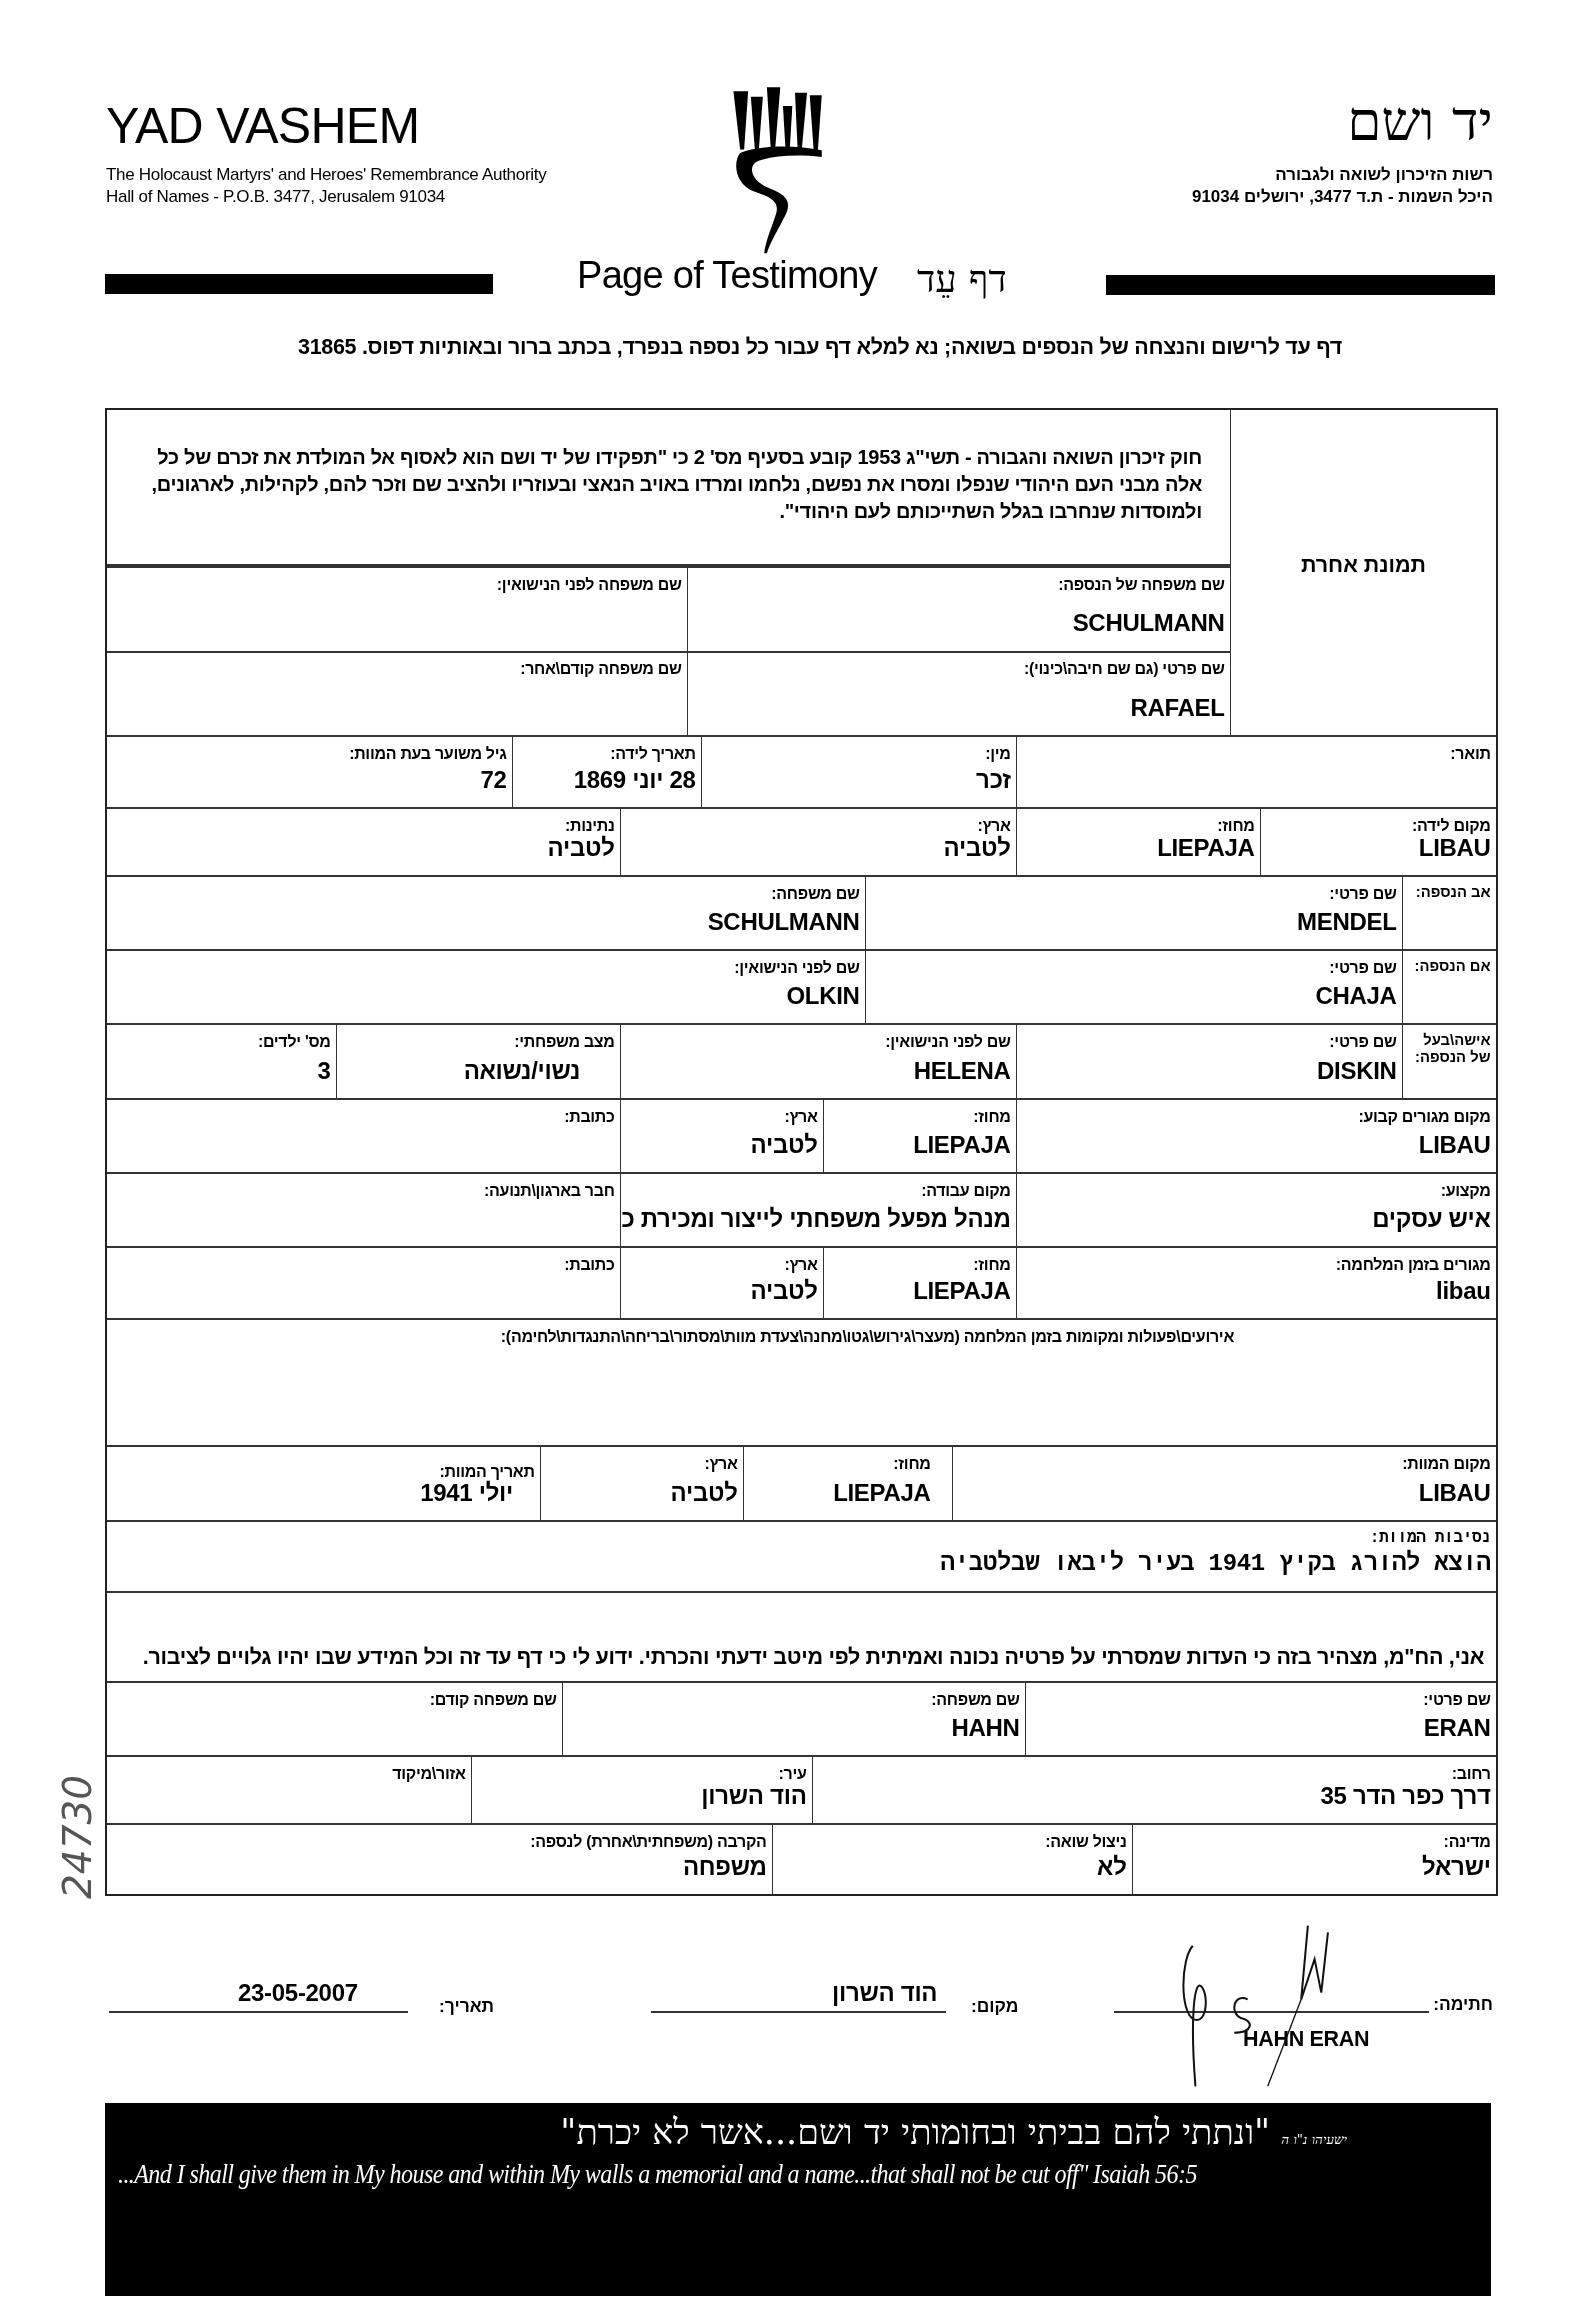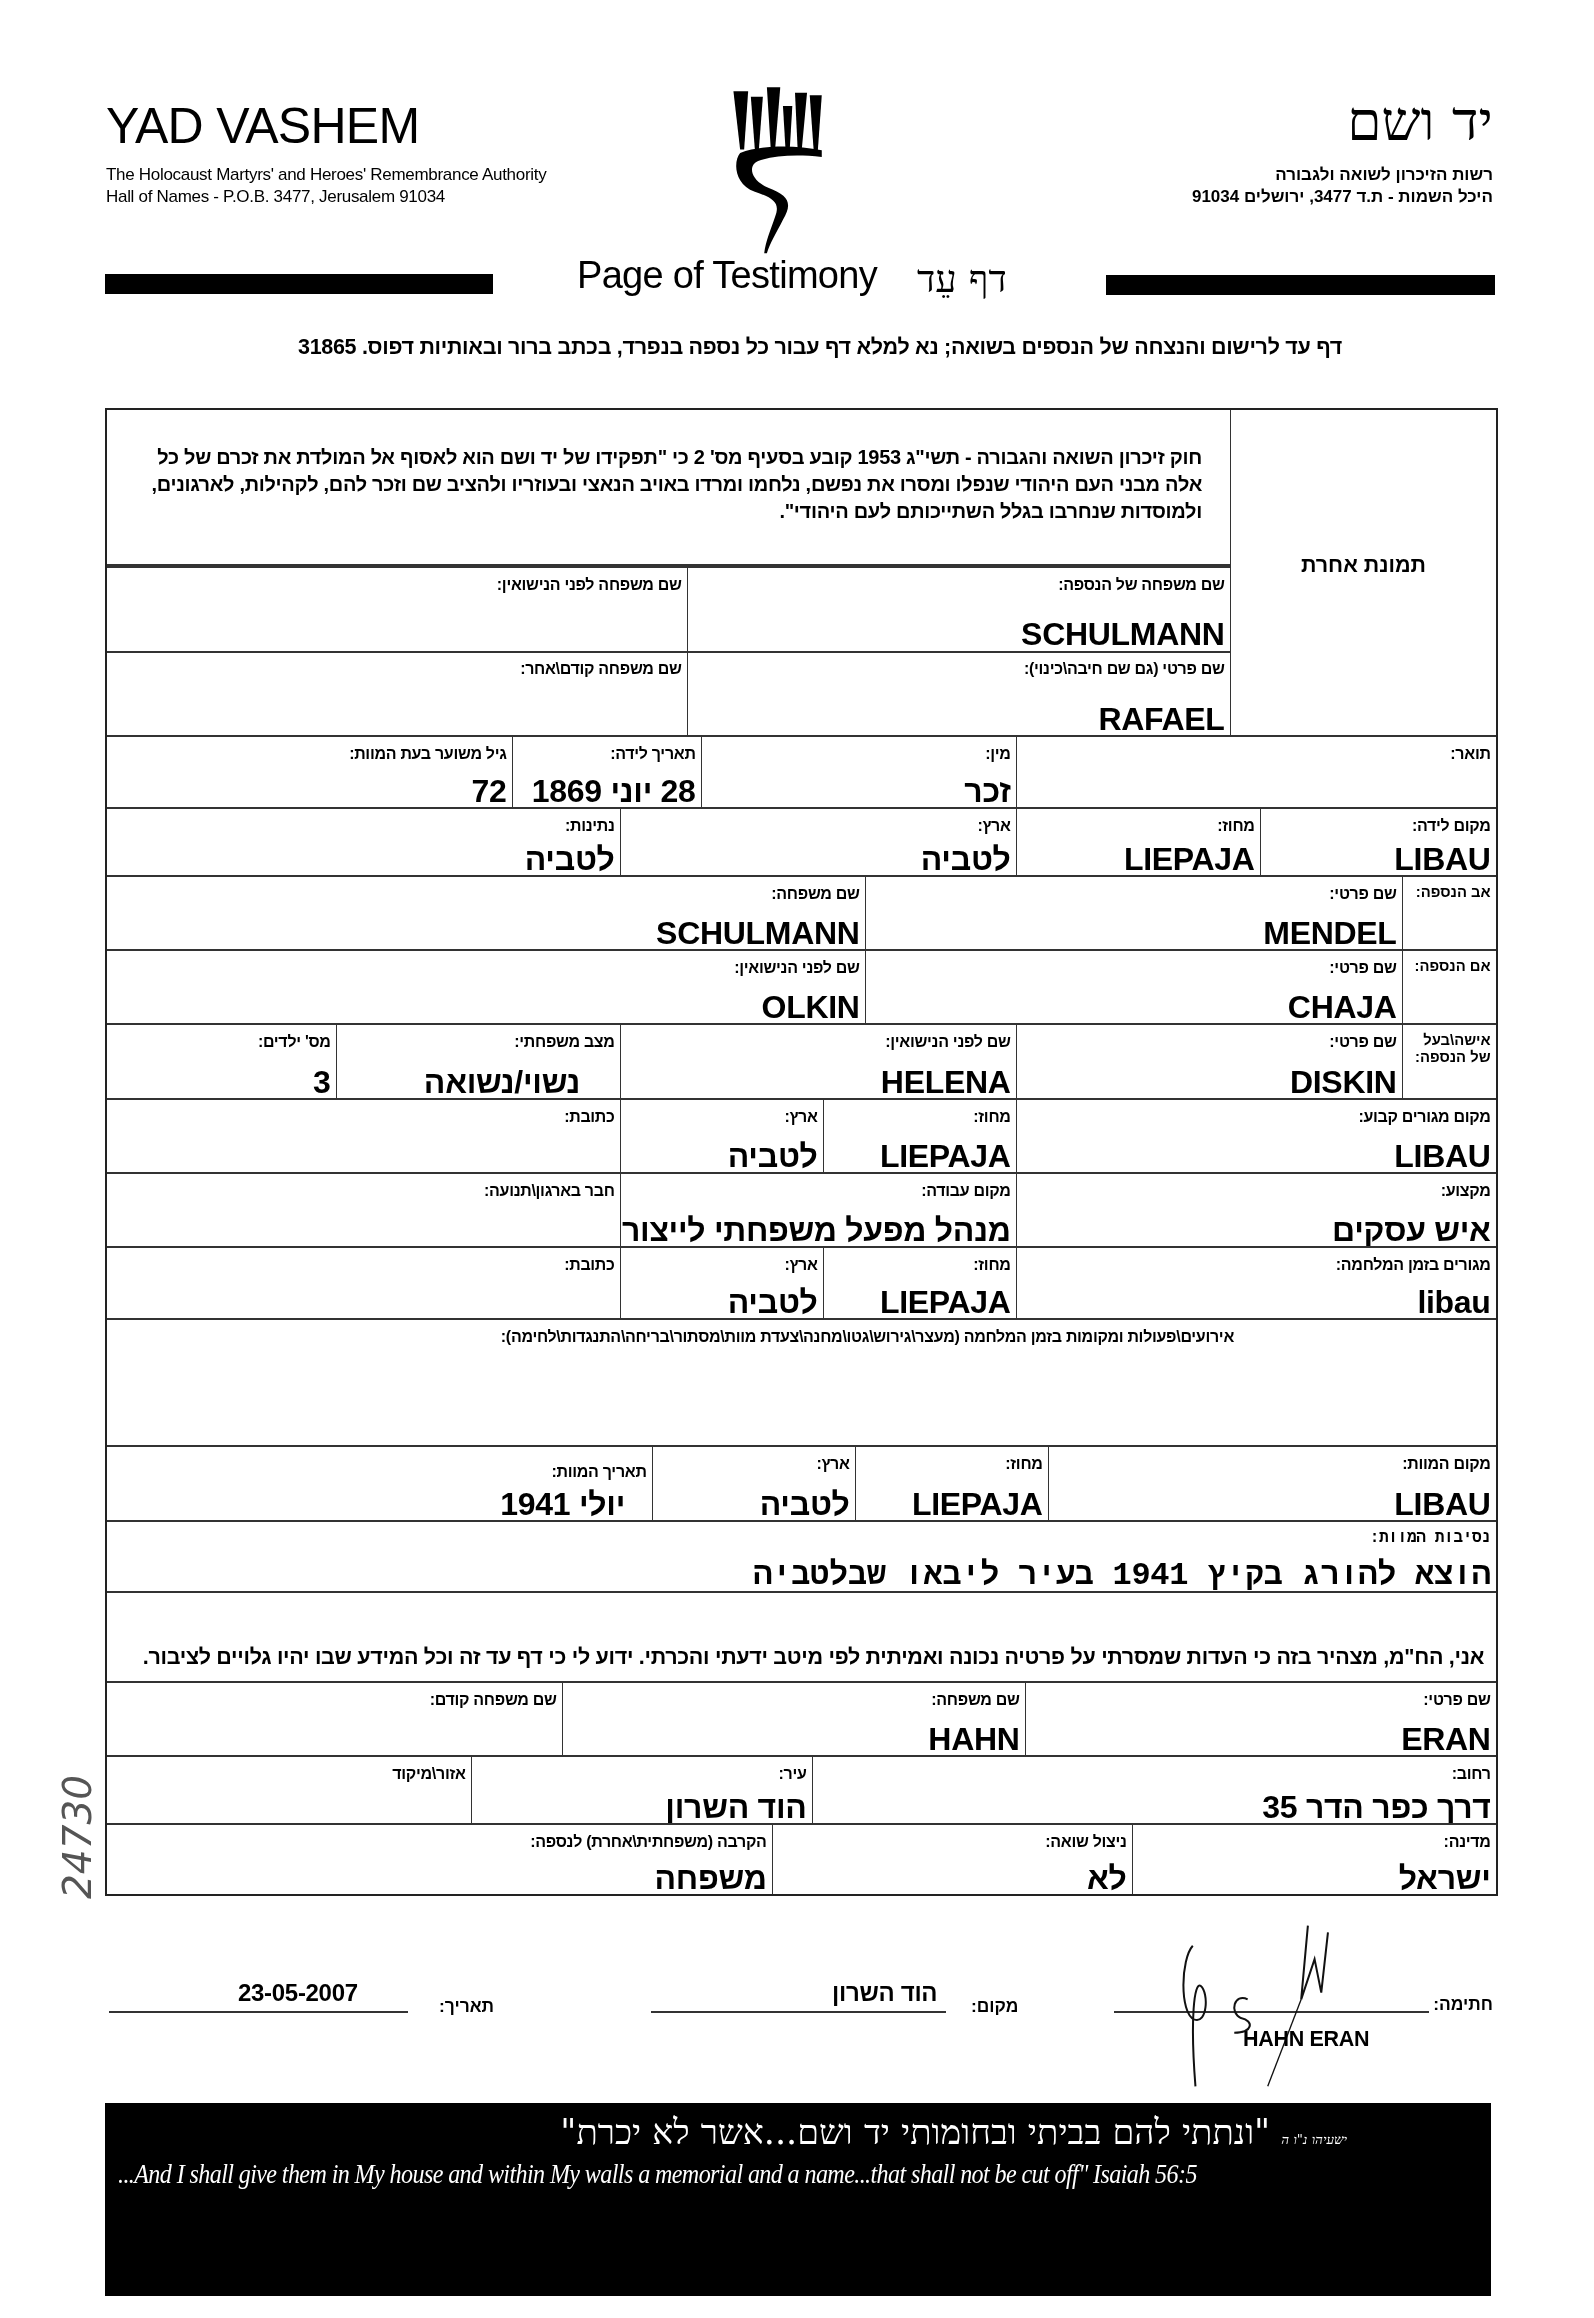--- a/index.html
+++ b/index.html
@@ -18,21 +18,21 @@
   .pot-he { left:917px; top:260px; font-size:38px; font-family:"DejaVu Serif", serif; direction:rtl; line-height:1; }
   .instr { right:252px; top:335px; font-size:21.5px; font-weight:bold; direction:rtl; letter-spacing:-0.3px; white-space:nowrap; }
 
   
   .tbl { left:105px; top:408px; width:1393px; border:2px solid #222; box-sizing:border-box; }
   .row { display:flex; flex-direction:row-reverse; border-top:2px solid #333; box-sizing:border-box; position:relative; }
   .row:first-child { border-top:none; }
   .cell { border-left:1.3px solid #333; box-sizing:border-box; padding:6.7px 5.4px 2.7px 5.4px; direction:rtl; text-align:right; position:relative; }
   .cell:last-child { border-left:none; }
   .lbl { font-size:16px; font-weight:bold; letter-spacing:-0.3px; line-height:19px; white-space:nowrap; }
-  .val { font-size:32px; font-weight:bold; letter-spacing:-0.3px; line-height:29.5px; position:absolute; right:5.4px; bottom:1px; white-space:nowrap; }
+  .val { font-size:24px; font-weight:bold; letter-spacing:-0.3px; line-height:29.5px; position:absolute; right:5.4px; bottom:13px; white-space:nowrap; }
   .val.ltr { direction:ltr; }
   .side-lbl { font-size:14.8px; font-weight:bold; line-height:17.4px; }
 
   
   .top-block { display:flex; flex-direction:row-reverse; height:325px; }
   .photo { width:266px; border-left:1.3px solid #333; box-sizing:border-box; display:flex; align-items:center; justify-content:center; }
   .photo span { font-size:21.5px; font-weight:bold; direction:rtl; margin-top:-13.4px; }
   .top-main { flex:1; display:flex; flex-direction:column; }
   .law { height:156px; border-bottom:2px solid #333; box-sizing:border-box; direction:rtl; text-align:right; padding:34px 28px 0 13.4px; font-size:20px; font-weight:bold; line-height:27px; letter-spacing:-0.3px; }
   .namerow { flex:1; display:flex; flex-direction:row-reverse; border-top:2px solid #333; }
@@ -257,21 +257,21 @@
   </div>
 
   <div class="row" style="height:127px;">
     <div class="cell" style="flex:1; padding-right:262px;">
       <div class="lbl">אירועים\פעולות ומקומות בזמן המלחמה (מעצר\גירוש\גטו\מחנה\צעדת מוות\מסתור\בריחה\התנגדות\לחימה):</div>
       <div class="val"></div>
     </div>
   </div>
 
   <div class="row" style="height:75px;">
-    <div class="cell" style="width:448px;">
+    <div class="cell" style="width:544px;margin-left:16px;">
       <div class="lbl">מקום המוות:</div>
       <div class="val ltr">LIBAU</div>
     </div>
     <div class="cell" style="width:193px;">
       <div class="lbl">מחוז:</div>
       <div class="val ltr">LIEPAJA</div>
     </div>
     <div class="cell" style="width:203px;">
       <div class="lbl">ארץ:</div>
       <div class="val">לטביה</div>

